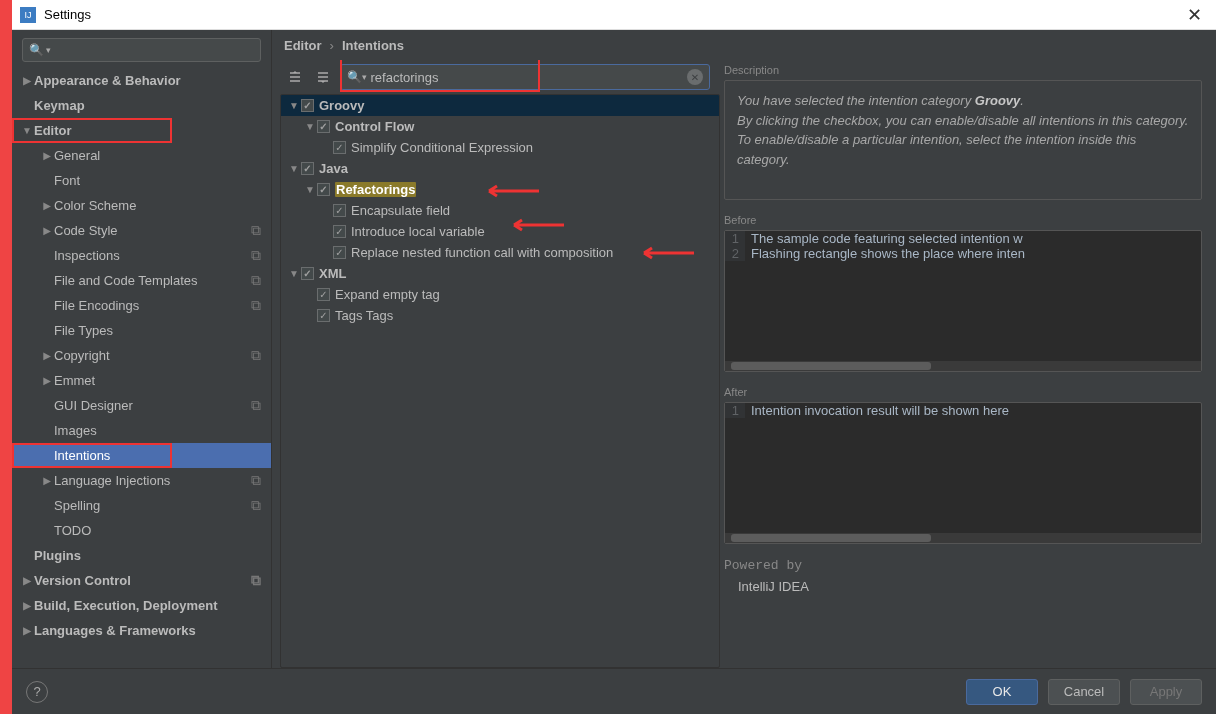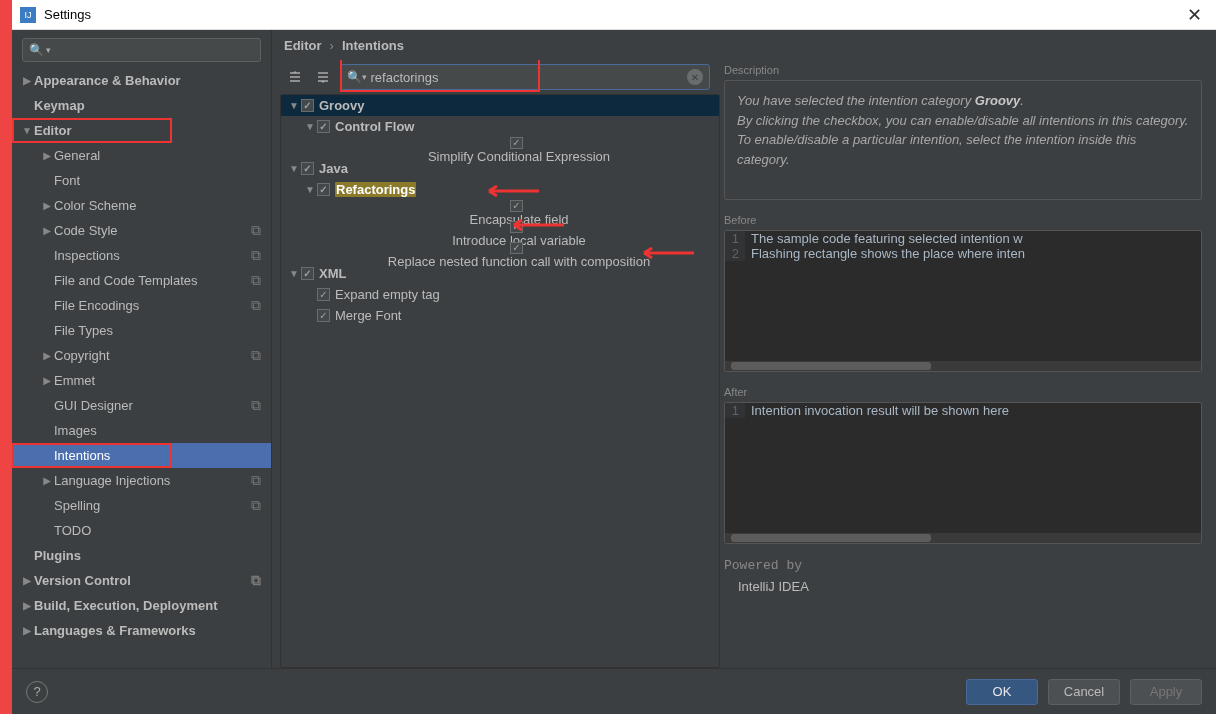--- a/index.html
+++ b/index.html
@@ -48,21 +48,21 @@
 .intention-search .arrow{color:#aaa;font-size:9px;margin-left:-2px;margin-right:4px;}
 .intention-search input { flex:1; background:transparent; border:none; outline:none; color:#bbb; font-size:13px;}
 .intention-search .clear { width:16px;height:16px;border-radius:50%;background:#6a6d6e;display:flex;align-items:center;justify-content:center;color:#3c3f41;font-size:10px;cursor:pointer;}
 .itree { flex:1; overflow:auto; background:#3c3f41; border:1px solid #323232; border-radius:2px;}
 .inode { display:flex; align-items:center; height:21px; color:#bbb;}
 .inode .tw{width:14px;text-align:center;color:#888;font-size:10px;}
 .inode .cb { width:13px; height:13px; background:#43494a; border:1px solid #6a6d6e; display:flex; align-items:center; justify-content:center; margin-right:5px;}
 .inode .cb.checked::after{content:"✓"; color:#a0a0a0; font-size:10px; line-height:1;}
 .inode.sel { background:#0d293e; }
 .inode .lbl.hl { background:#8a7a2a; color:#fff; padding:0 1px; border-radius:1px;}
-.pad-0{padding-left:6px;} .pad-1{padding-left:22px;} .pad-2{padding-left:38px;flex-direction:column;}
+.pad-0{padding-left:6px;} .pad-1{padding-left:22px;} .pad-2{padding-left:38px;}
 .inode.bold{font-weight:bold;}
 
 .red-arrow { position:absolute; pointer-events:none; }
 .red-arrow svg { display:block; }
 
 
 .desc-panel { flex:1; display:flex; flex-direction:column; padding-right:14px; overflow:hidden;}
 .section-title { color:#888; font-size:11px; margin:4px 0 4px 0;}
 .desc-box { background:#3c3f41; border:1px solid #555; border-radius:2px; padding:10px 12px; color:#a8a8a8; line-height:1.5; margin-bottom:10px;font-style:italic;}
 .desc-box b{color:#c7c7c7;}
@@ -302,21 +302,21 @@
                   <span class="lbl">XML</span>
                 </div>
                 <div class="inode pad-1">
                   <span class="tw"></span>
                   <span class="cb checked"></span>
                   <span class="lbl">Expand empty tag</span>
                 </div>
                 <div class="inode pad-1">
                   <span class="tw"></span>
                   <span class="cb checked"></span>
-                  <span class="lbl">Merge Font</span>
+                  <span class="lbl">Tags Tags</span>
                 </div>
               </div>
           </div>
 
           <div class="desc-panel">
             <div class="section-title">Description</div>
             <div class="desc-box" style="height:120px;">
               <span>You have selected the intention category </span><b>Groovy</b><span>.</span><br>
               <span>By clicking the checkbox, you can enable/disable all intentions in this category.</span><br>
               <span>To enable/disable a particular intention, select the intention inside this category.</span>

